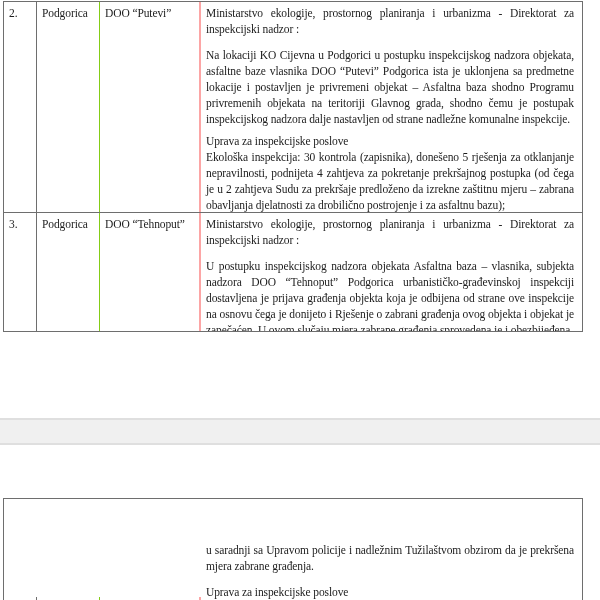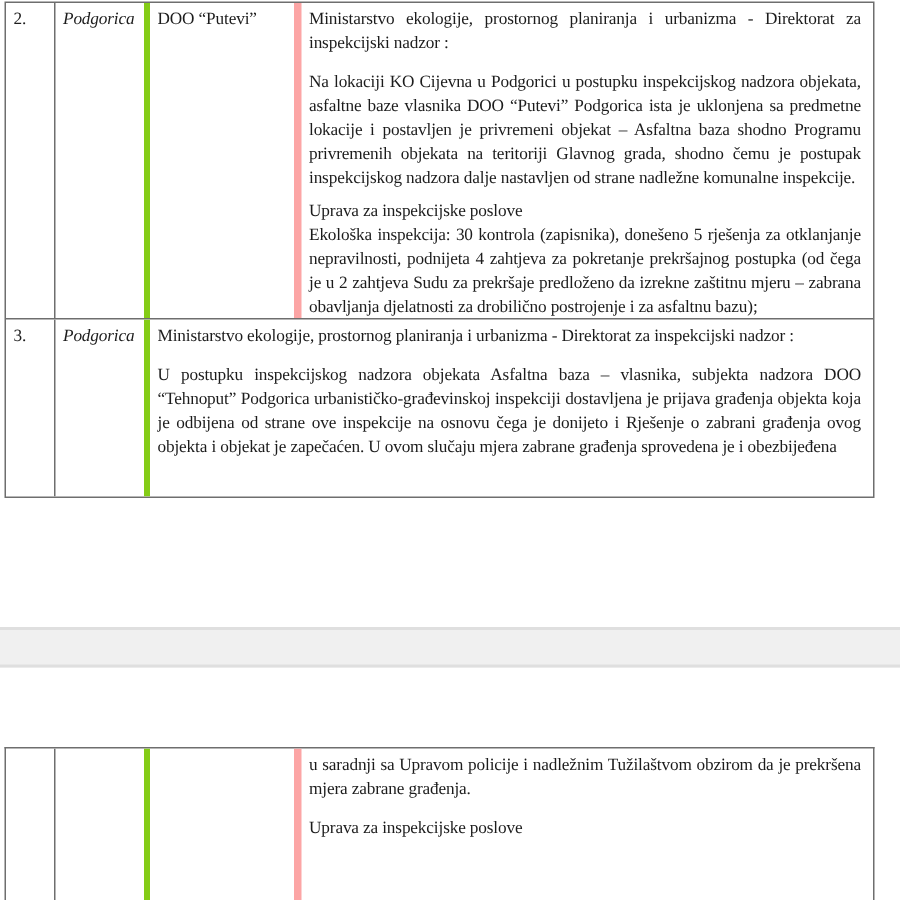--- a/index.html
+++ b/index.html
@@ -12,25 +12,25 @@
     position:absolute; left:3px; width:580px;
     box-sizing:border-box;
     border:1px solid #6e6e6e;
     background:#ffffff;
   }
   #table-page1 { top:1px; height:331px; }
   #table-page2 { top:498px; height:102px; border-bottom:none; }
   .t-row { display:flex; overflow:hidden; }
   .t-row.row-a { height:210px; border-bottom:1px solid #6e6e6e; }
   .t-row.row-b { height:118px; }
-  .t-row.row-c { height:101px; }
+  .t-row.row-c { height:101px;align-items:flex-end; }
   .cell { box-sizing:border-box; overflow:hidden; padding:3px 2px 0 5px; }
   .c1 { width:33px;  border-right:1px solid #6e6e6e; }
-  .c2 { width:63px;  border-right:4px solid #84cc16;font-style:italic; }
-  .c3 { width:101px; border-right:5px solid #fca5a5; }
+  .c2 { width:63px;  border-right:1px solid #84cc16; }
+  .c3 { width:101px; border-right:2px solid #fca5a5; }
   .c4 { flex:1; padding:3px 8px 0 5px; }
   .cell, .cell p {
     font-size:11.5px; line-height:16px; color:#1c1c1c; letter-spacing:-0.1px;
   }
   .c4 p { margin:0; text-align:justify; }
   .bold { font-weight:normal; }
   .sp10 { height:10px; }
   .sp6  { height:6px; }
   #page-indicator {
     position:absolute; top:417px; left:555px;
@@ -71,20 +71,23 @@
       </div>
     </div>
 
     <div class="t-row row-b">
       <div class="cell c1">
         <span>3.</span>
       </div>
       <div class="cell c2">
         <span>Podgorica</span>
       </div>
+      <div class="cell c3">
+        <span>DOO “Tehnoput”</span>
+      </div>
       <div class="cell c4">
         <p class="bold">Ministarstvo ekologije, prostornog planiranja i urbanizma - Direktorat za inspekcijski nadzor :</p>
         <div class="sp10"></div>
         <p>U postupku inspekcijskog nadzora objekata Asfaltna baza – vlasnika, subjekta nadzora DOO “Tehnoput” Podgorica urbanističko-građevinskoj inspekciji dostavljena je prijava građenja objekta koja je odbijena od strane ove inspekcije na osnovu čega je donijeto i Rješenje o zabrani građenja ovog objekta i objekat je zapečaćen. U ovom slučaju mjera zabrane građenja sprovedena je i obezbijeđena</p>
       </div>
     </div>
 
   </div>
 
   <div id="page-indicator">2/1</div>

